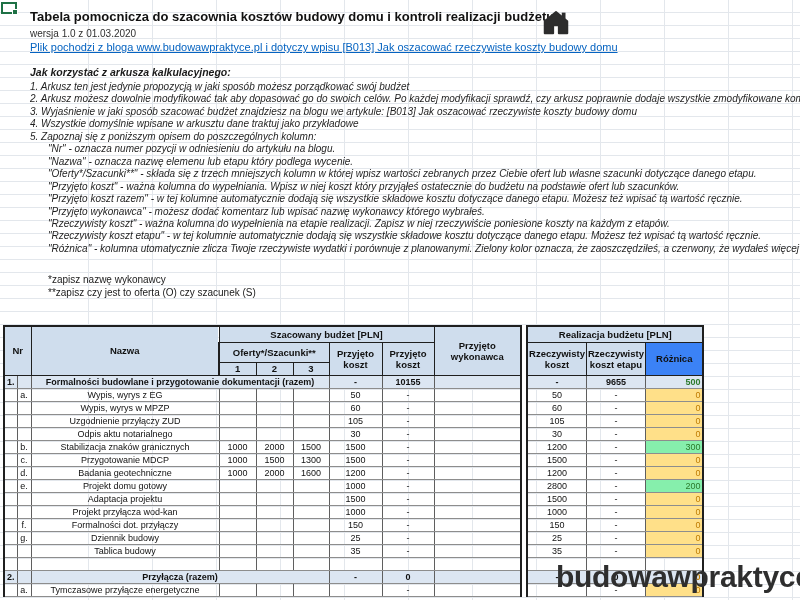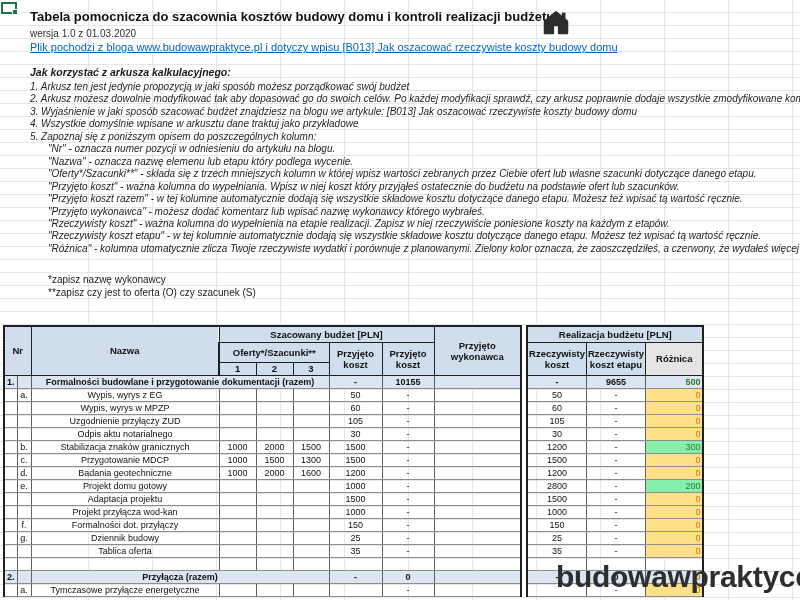--- a/index.html
+++ b/index.html
@@ -37,21 +37,21 @@
   #instr-heading { font-size:10.5px; font-weight:bold; font-style:italic; margin-bottom:3px; }
   .iline { font-size:10px; font-style:italic; line-height:12.45px; white-space:nowrap; color:#1f1f1f; }
   .iline.ind { padding-left:18px; }
   #footnotes { margin-top:19px; }
   .fnote { font-size:10px; line-height:12.5px; padding-left:18px; white-space:nowrap; }
 
   
   #budget-table { position:absolute; left:3px; top:325px; border-collapse:collapse; table-layout:fixed; font-size:9px; color:#111; }
   #budget-table th { background:#cfdded; border:1px solid #1f1f1f; font-weight:bold; font-size:9.5px; padding:0 1px; overflow:hidden; }
   #budget-table thead tr:first-child th { border-top:2px solid #1f1f1f;text-align:center; }
-  #budget-table th.gold { background:#e5e5e5; }
+  #budget-table th.gold { background:#3b82f6; }
   #budget-table td { border:1px solid #8d8d8d; border-left-color:#5f5f5f; border-right-color:#5f5f5f;
     height:13px; padding:0 2px; overflow:hidden; white-space:nowrap; }
   #budget-table td:first-child, #budget-table th:first-child { border-left:2px solid #1f1f1f; }
   .c { text-align:center; }
   .nm { text-align:center; }
   tr.section td { background:#dce6f2; font-weight:bold; border-top:2px solid #1f1f1f; border-bottom:2px solid #1f1f1f; height:14px; }
   .wy { border-right:2px solid #1f1f1f !important; }
   .rb { border-left:2px solid #1f1f1f !important; }
   .re2 { border-right:2px solid #1f1f1f !important; }
   .gap { border:none !important; background:#fff !important; }
@@ -334,21 +334,21 @@
         <td class="c">-</td>
         <td class="wy"></td>
         <td class="gap"></td>
         <td class="c rb">25</td>
         <td class="c">-</td>
         <td class="y re2">0</td>
       </tr>
       <tr>
         <td class="c"></td>
         <td class="c"></td>
-        <td class="nm">Tablica oferta</td>
+        <td class="nm">Tablica budowy</td>
         <td class="c"></td>
         <td class="c"></td>
         <td class="c"></td>
         <td class="c">35</td>
         <td class="c">-</td>
         <td class="wy"></td>
         <td class="gap"></td>
         <td class="c rb">35</td>
         <td class="c">-</td>
         <td class="y re2">0</td>

